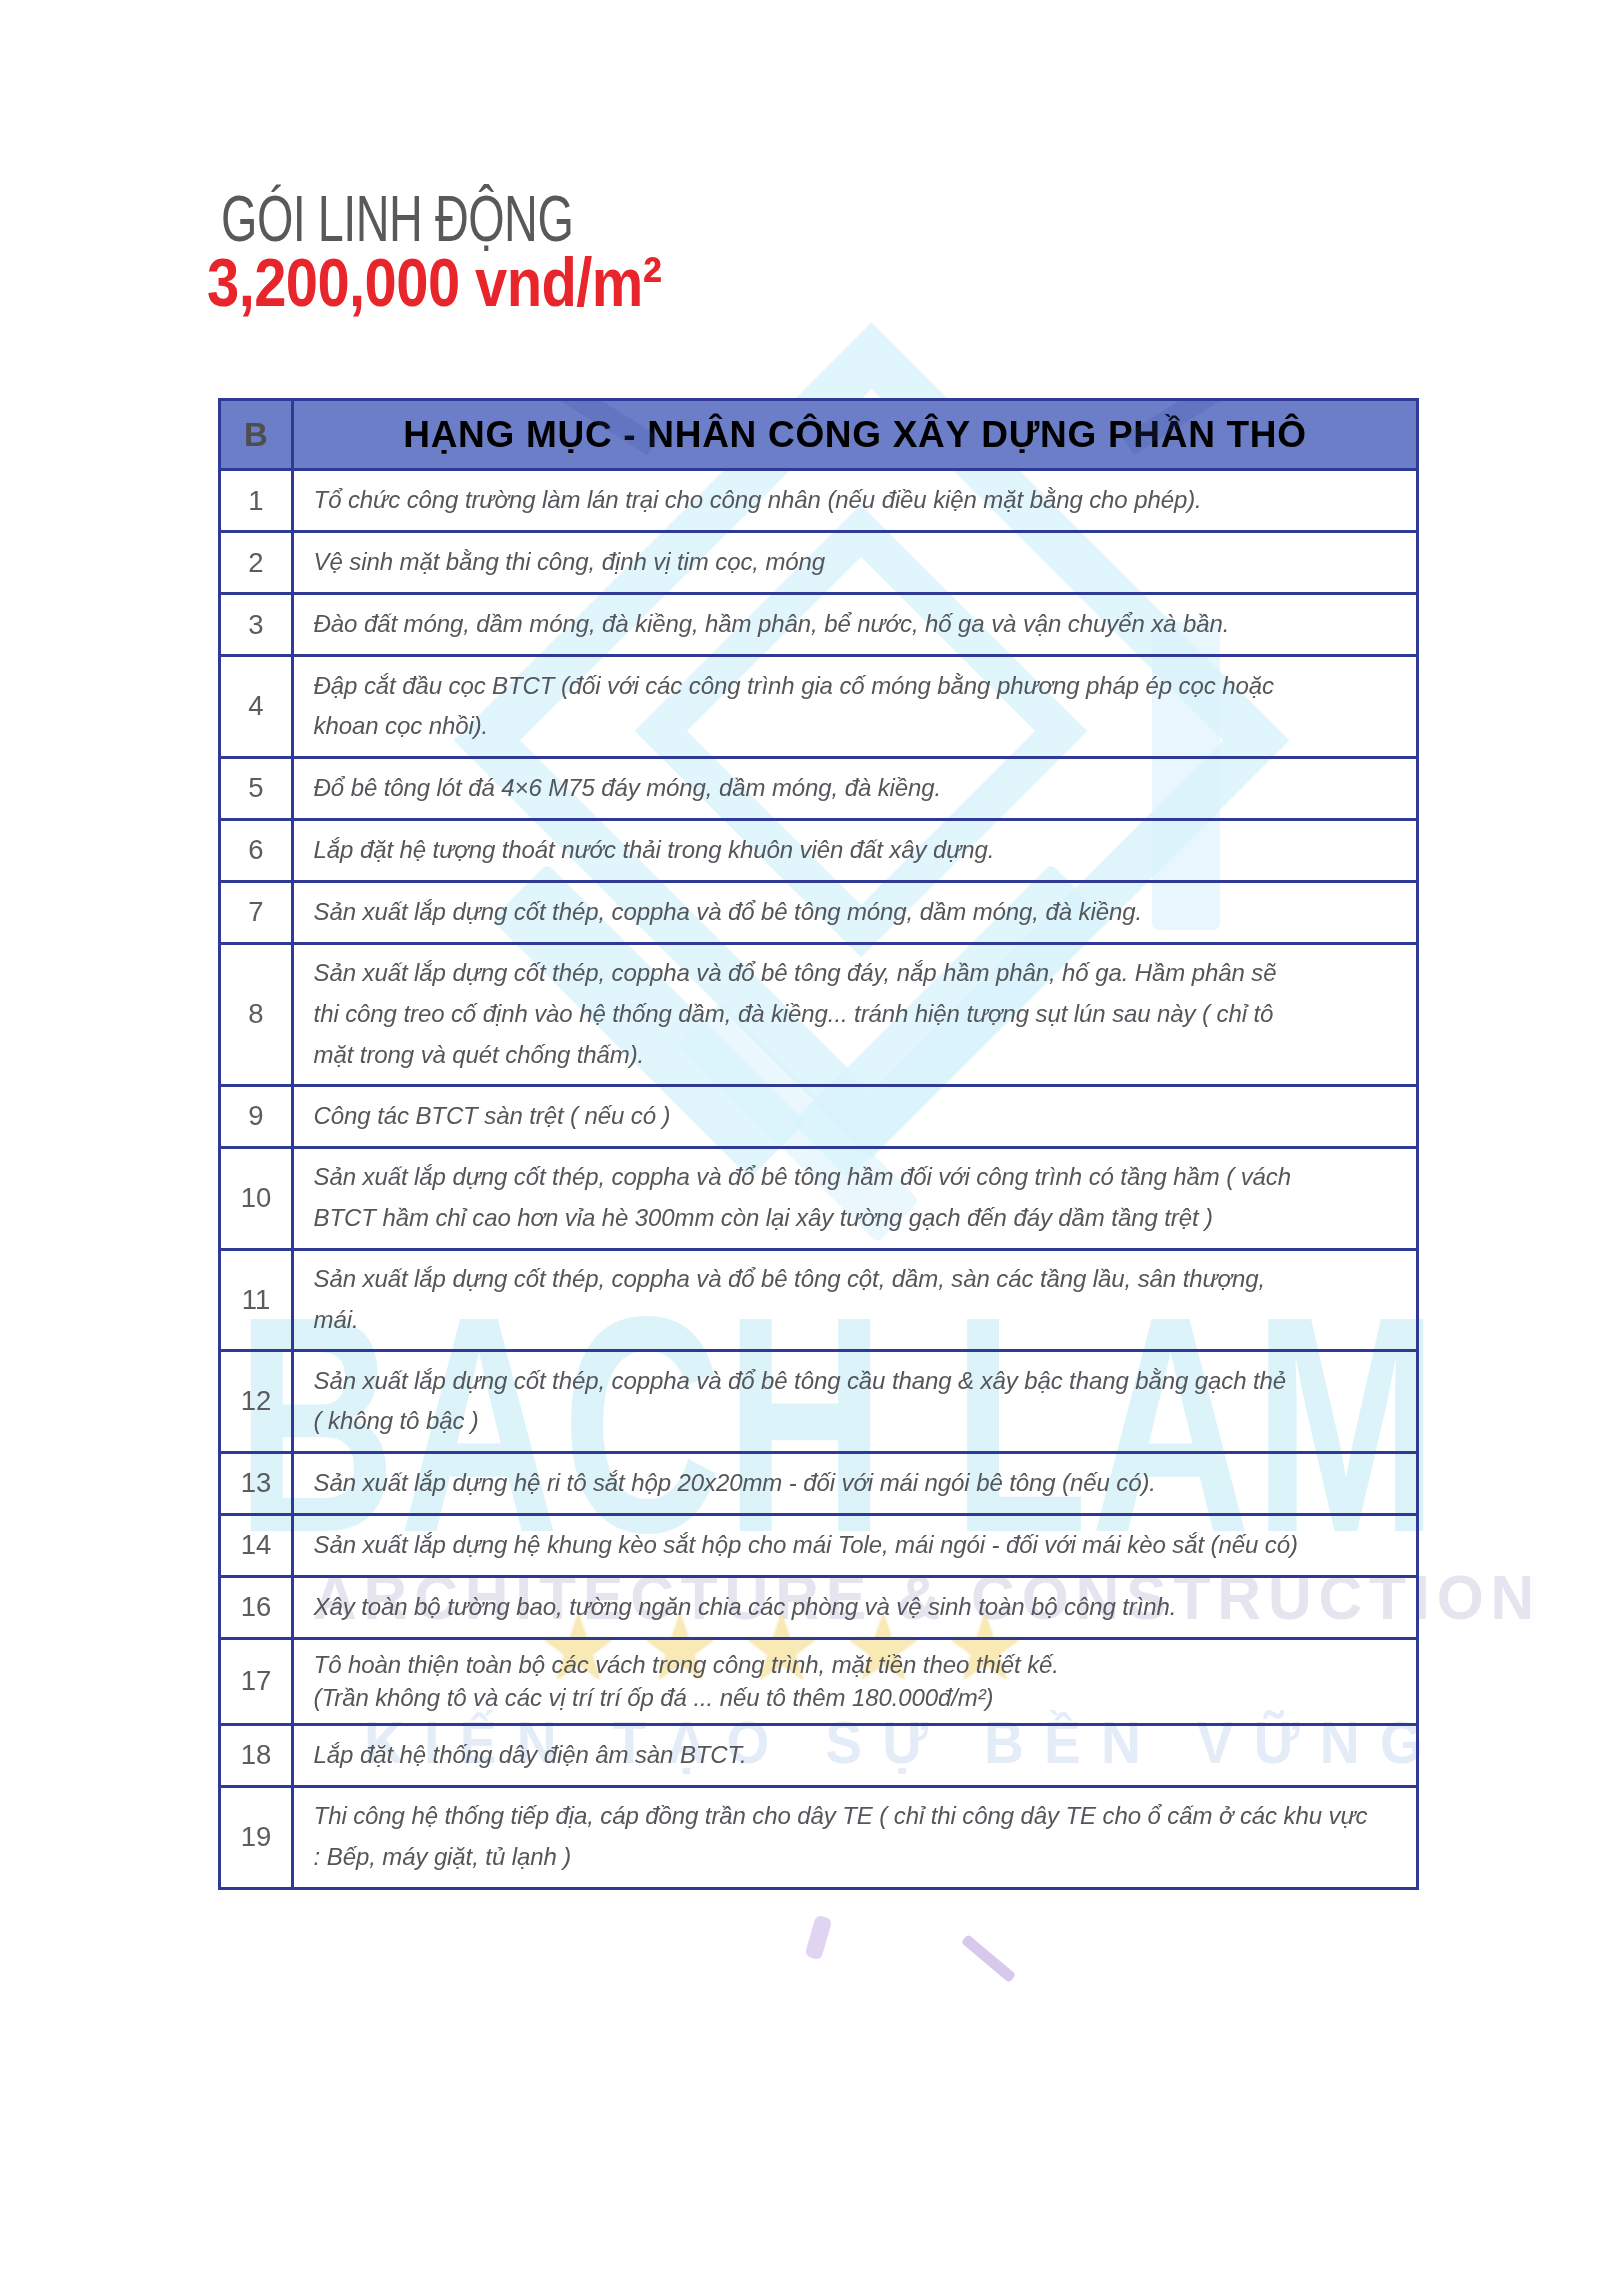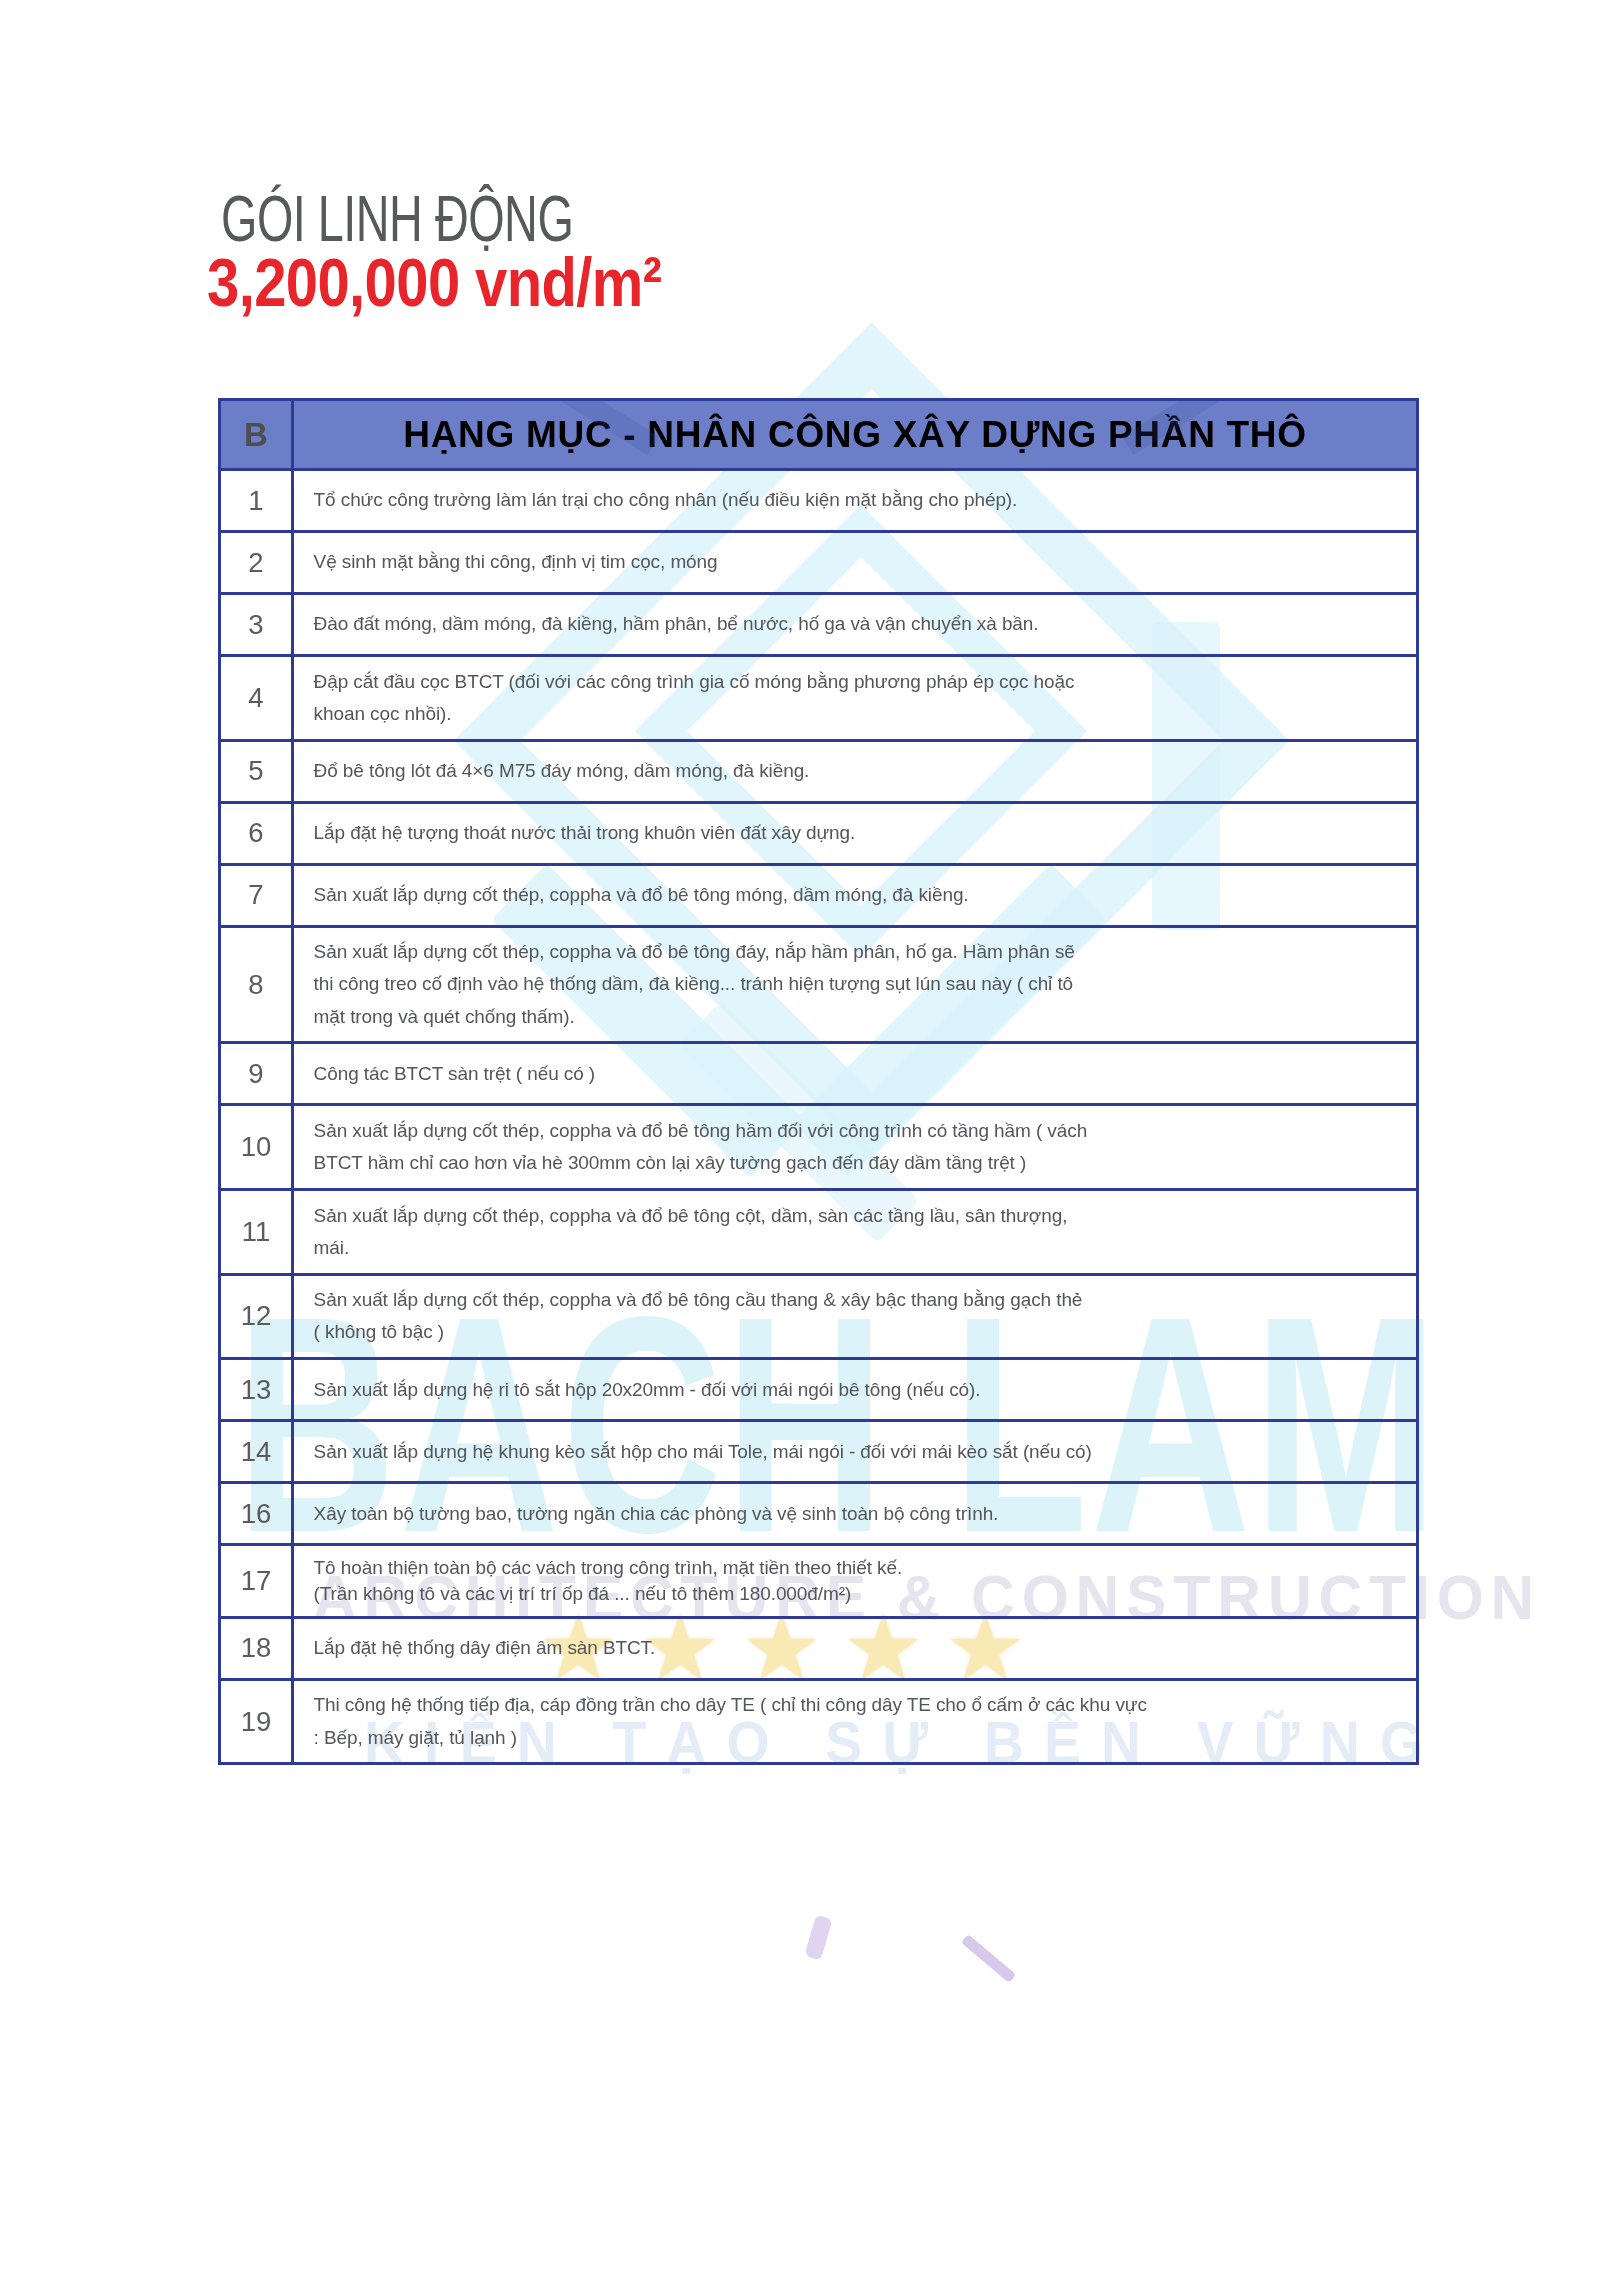--- a/index.html
+++ b/index.html
@@ -83,21 +83,21 @@
   th.colTitle{color:#000000;font-size:37px;letter-spacing:0.7px;}
   .hdr-deco{position:absolute;background:#3d4da5;opacity:.18;pointer-events:none;}
   .hd1{left:105px;top:-39px;width:275px;height:22px;transform:rotate(32deg);}
   .hd2{left:811px;top:-46px;width:301px;height:22px;transform:rotate(-32deg);}
   td.num{
     width:68px;text-align:center;vertical-align:middle;
     font-size:27.5px;color:#5b5c5e;background:transparent;
   }
   td.desc{
     padding:8.5px 14.4px 8.5px 19.6px;vertical-align:middle;
-    font-size:19px;color:#55565a;
+    font-size:24px;font-style:italic;color:#55565a;
     line-height:1.7;letter-spacing:-0.1px;
     white-space:pre-line;background:transparent;
   }
   td.desc.tight{line-height:1.38;margin-left:20px;}
   tr.bodyrow{height:62px;}
 </style>
 </head>
 <body>
 
 <div class="page">

